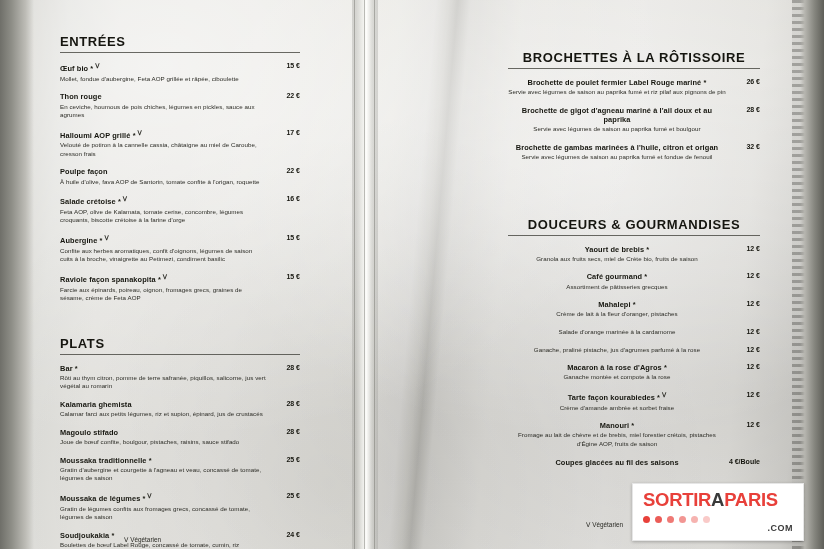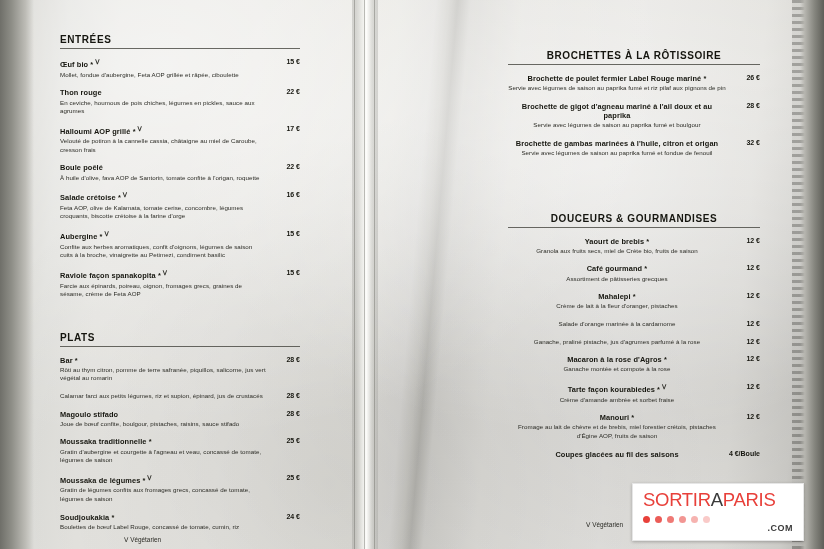--- a/index.html
+++ b/index.html
@@ -82,21 +82,21 @@
 
   .col {
     position: absolute;
     top: 0;
     color: #1b1b1b;
   }
   .col-left { left: 60px; width: 240px; }
   .col-right { left: 508px; width: 252px; }
 
   .section-title {
-    font-size: 10px;
+    font-size: 13px;
     font-weight: bold;
     letter-spacing: 0.6px;
     color: #15150f;
   }
   .section-rule {
     height: 1px;
     background: #3a3a33;
     margin: 3px 0 9px 0;
     opacity: 0.75;
   }
@@ -157,21 +157,21 @@
     bottom: 8px;
     width: 170px;
     height: 56px;
     background: #ffffff;
     border: 1px solid #e6e6e6;
     box-shadow: 0 1px 3px rgba(0,0,0,0.25);
   }
   .logo-top {
     padding: 7px 10px 0 10px;
     font-size: 18.5px;
-    font-weight: normal;
+    font-weight: bold;
     letter-spacing: -0.3px;
     color: #e8403a;
     line-height: 1;
   }
   .logo-top .dark { color: #3a3a3a; }
   .logo-dots {
     margin: 6px 0 0 10px;
     display: flex;
     gap: 5px;
     align-items: center;
@@ -231,21 +231,21 @@
         <div class="item-price">22 €</div>
       </div>
 
       <div class="item">
         <div class="item-name">Halloumi AOP grillé *<span class="veg-mark"> Ⅴ</span></div>
         <div class="item-desc">Velouté de potiron à la cannelle cassia, châtaigne au miel de Caroube, cresson frais</div>
         <div class="item-price">17 €</div>
       </div>
 
       <div class="item">
-        <div class="item-name">Boule poêlé</div>
+        <div class="item-name">Poulpe façon</div>
         <div class="item-desc">À huile d'olive, fava AOP de Santorin, tomate confite à l'origan, roquette</div>
         <div class="item-price">22 €</div>
       </div>
 
       <div class="item">
         <div class="item-name">Salade crétoise *<span class="veg-mark"> Ⅴ</span></div>
         <div class="item-desc">Feta AOP, olive de Kalamata, tomate cerise, concombre, légumes croquants, biscotte crétoise à la farine d'orge</div>
         <div class="item-price">16 €</div>
       </div>
 
@@ -268,20 +268,21 @@
       <div class="section-title">PLATS</div>
       <div class="section-rule"></div>
 
       <div class="item">
         <div class="item-name">Bar *</div>
         <div class="item-desc">Rôti au thym citron, pomme de terre safranée, piquillos, salicorne, jus vert végétal au romarin</div>
         <div class="item-price">28 €</div>
       </div>
 
       <div class="item">
+        <div class="item-name">Kalamaria ghemista</div>
         <div class="item-desc">Calamar farci aux petits légumes, riz et supion, épinard, jus de crustacés</div>
         <div class="item-price">28 €</div>
       </div>
 
       <div class="item">
         <div class="item-name">Magoulo stifado</div>
         <div class="item-desc">Joue de bœuf confite, boulgour, pistaches, raisins, sauce stifado</div>
         <div class="item-price">28 €</div>
       </div>
 

